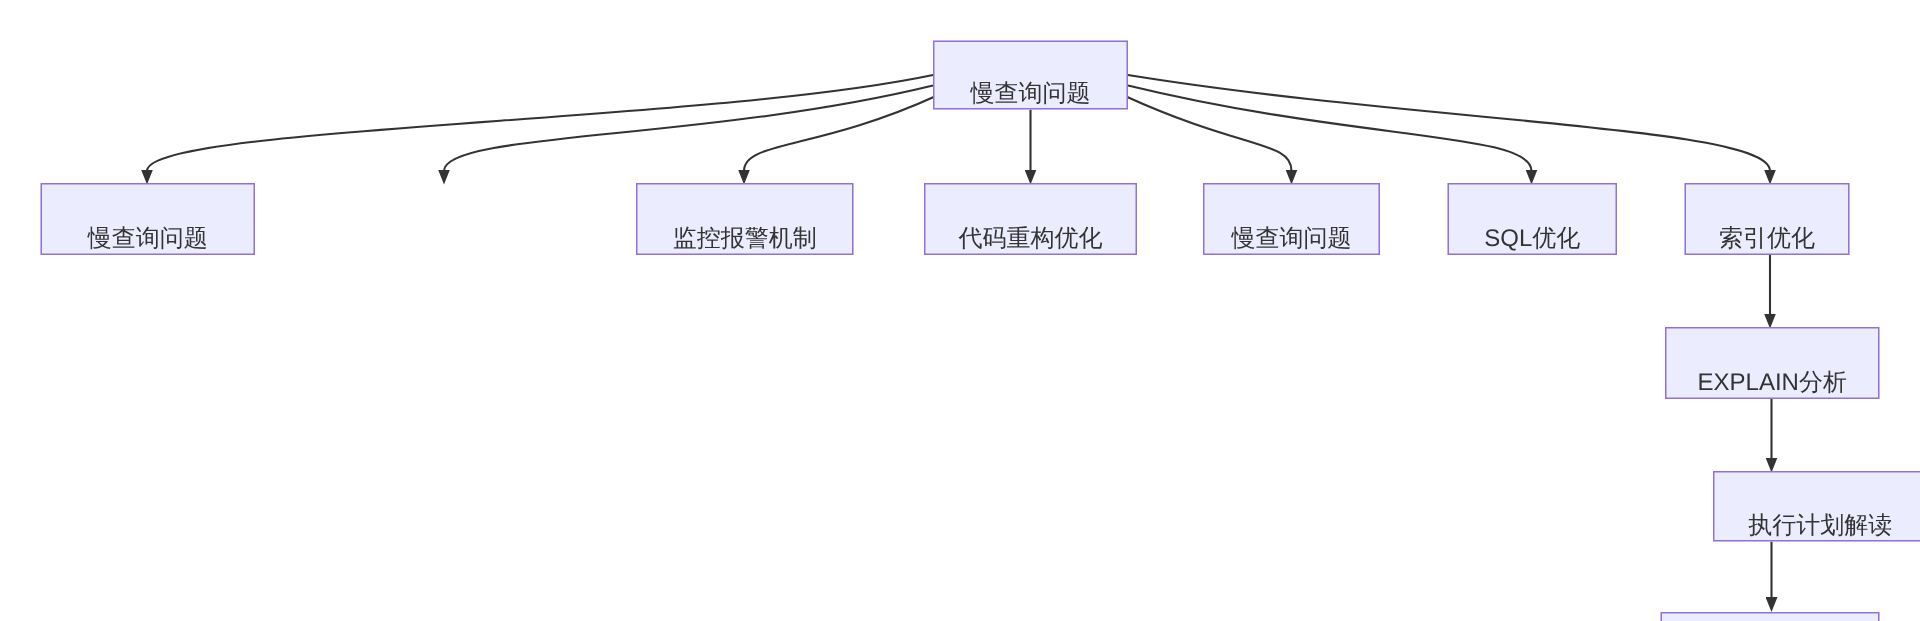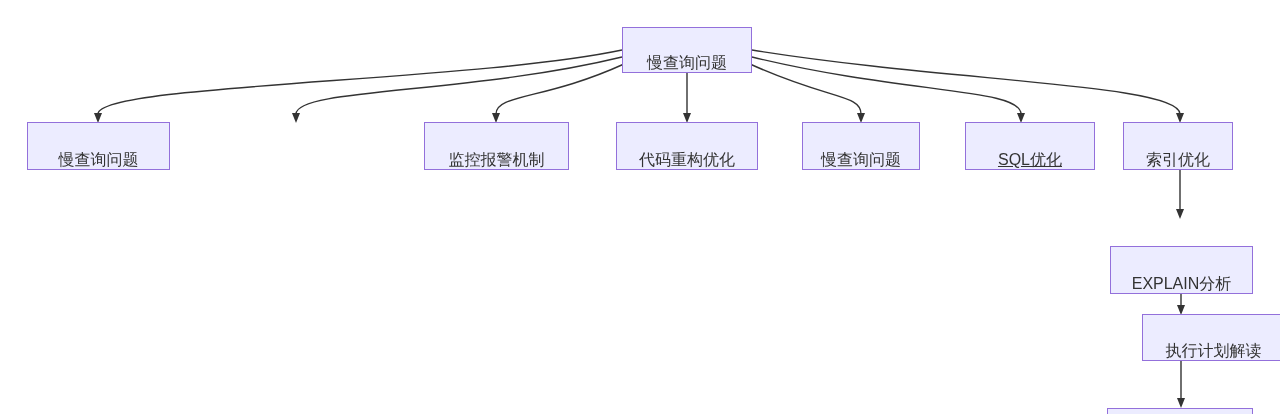--- a/index.html
+++ b/index.html
@@ -83,29 +83,29 @@
   </div>
 
   <div class="node" style="left:616px; top:122px; width:142px; height:48px;">
     <span>代码重构优化</span>
   </div>
 
   <div class="node" style="left:802px; top:122px; width:118px; height:48px;">
     <span>慢查询问题</span>
   </div>
 
-  <div class="node" style="left:965px; top:122px; width:130px; height:48px;text-decoration:underline;">
+  <div class="node" style="left:965px; top:122px; width:113px; height:48px;">
     <span>SQL优化</span>
   </div>
 
   <div class="node" style="left:1123px; top:122px; width:110px; height:48px;">
     <span>索引优化</span>
   </div>
 
-  <div class="node" style="left:1110px; top:218px; width:143px; height:48px;margin-top:28px;">
+  <div class="node" style="left:1110px; top:218px; width:143px; height:48px;">
     <span>EXPLAIN分析</span>
   </div>
 
   <div class="node" style="left:1110px; top:314px; width:143px; height:47px;margin-left:32px;">
     <span>执行计划解读</span>
   </div>
 
   <div class="node" style="left:1107px; top:408px; width:146px; height:40px;">
     <span></span>
   </div>

